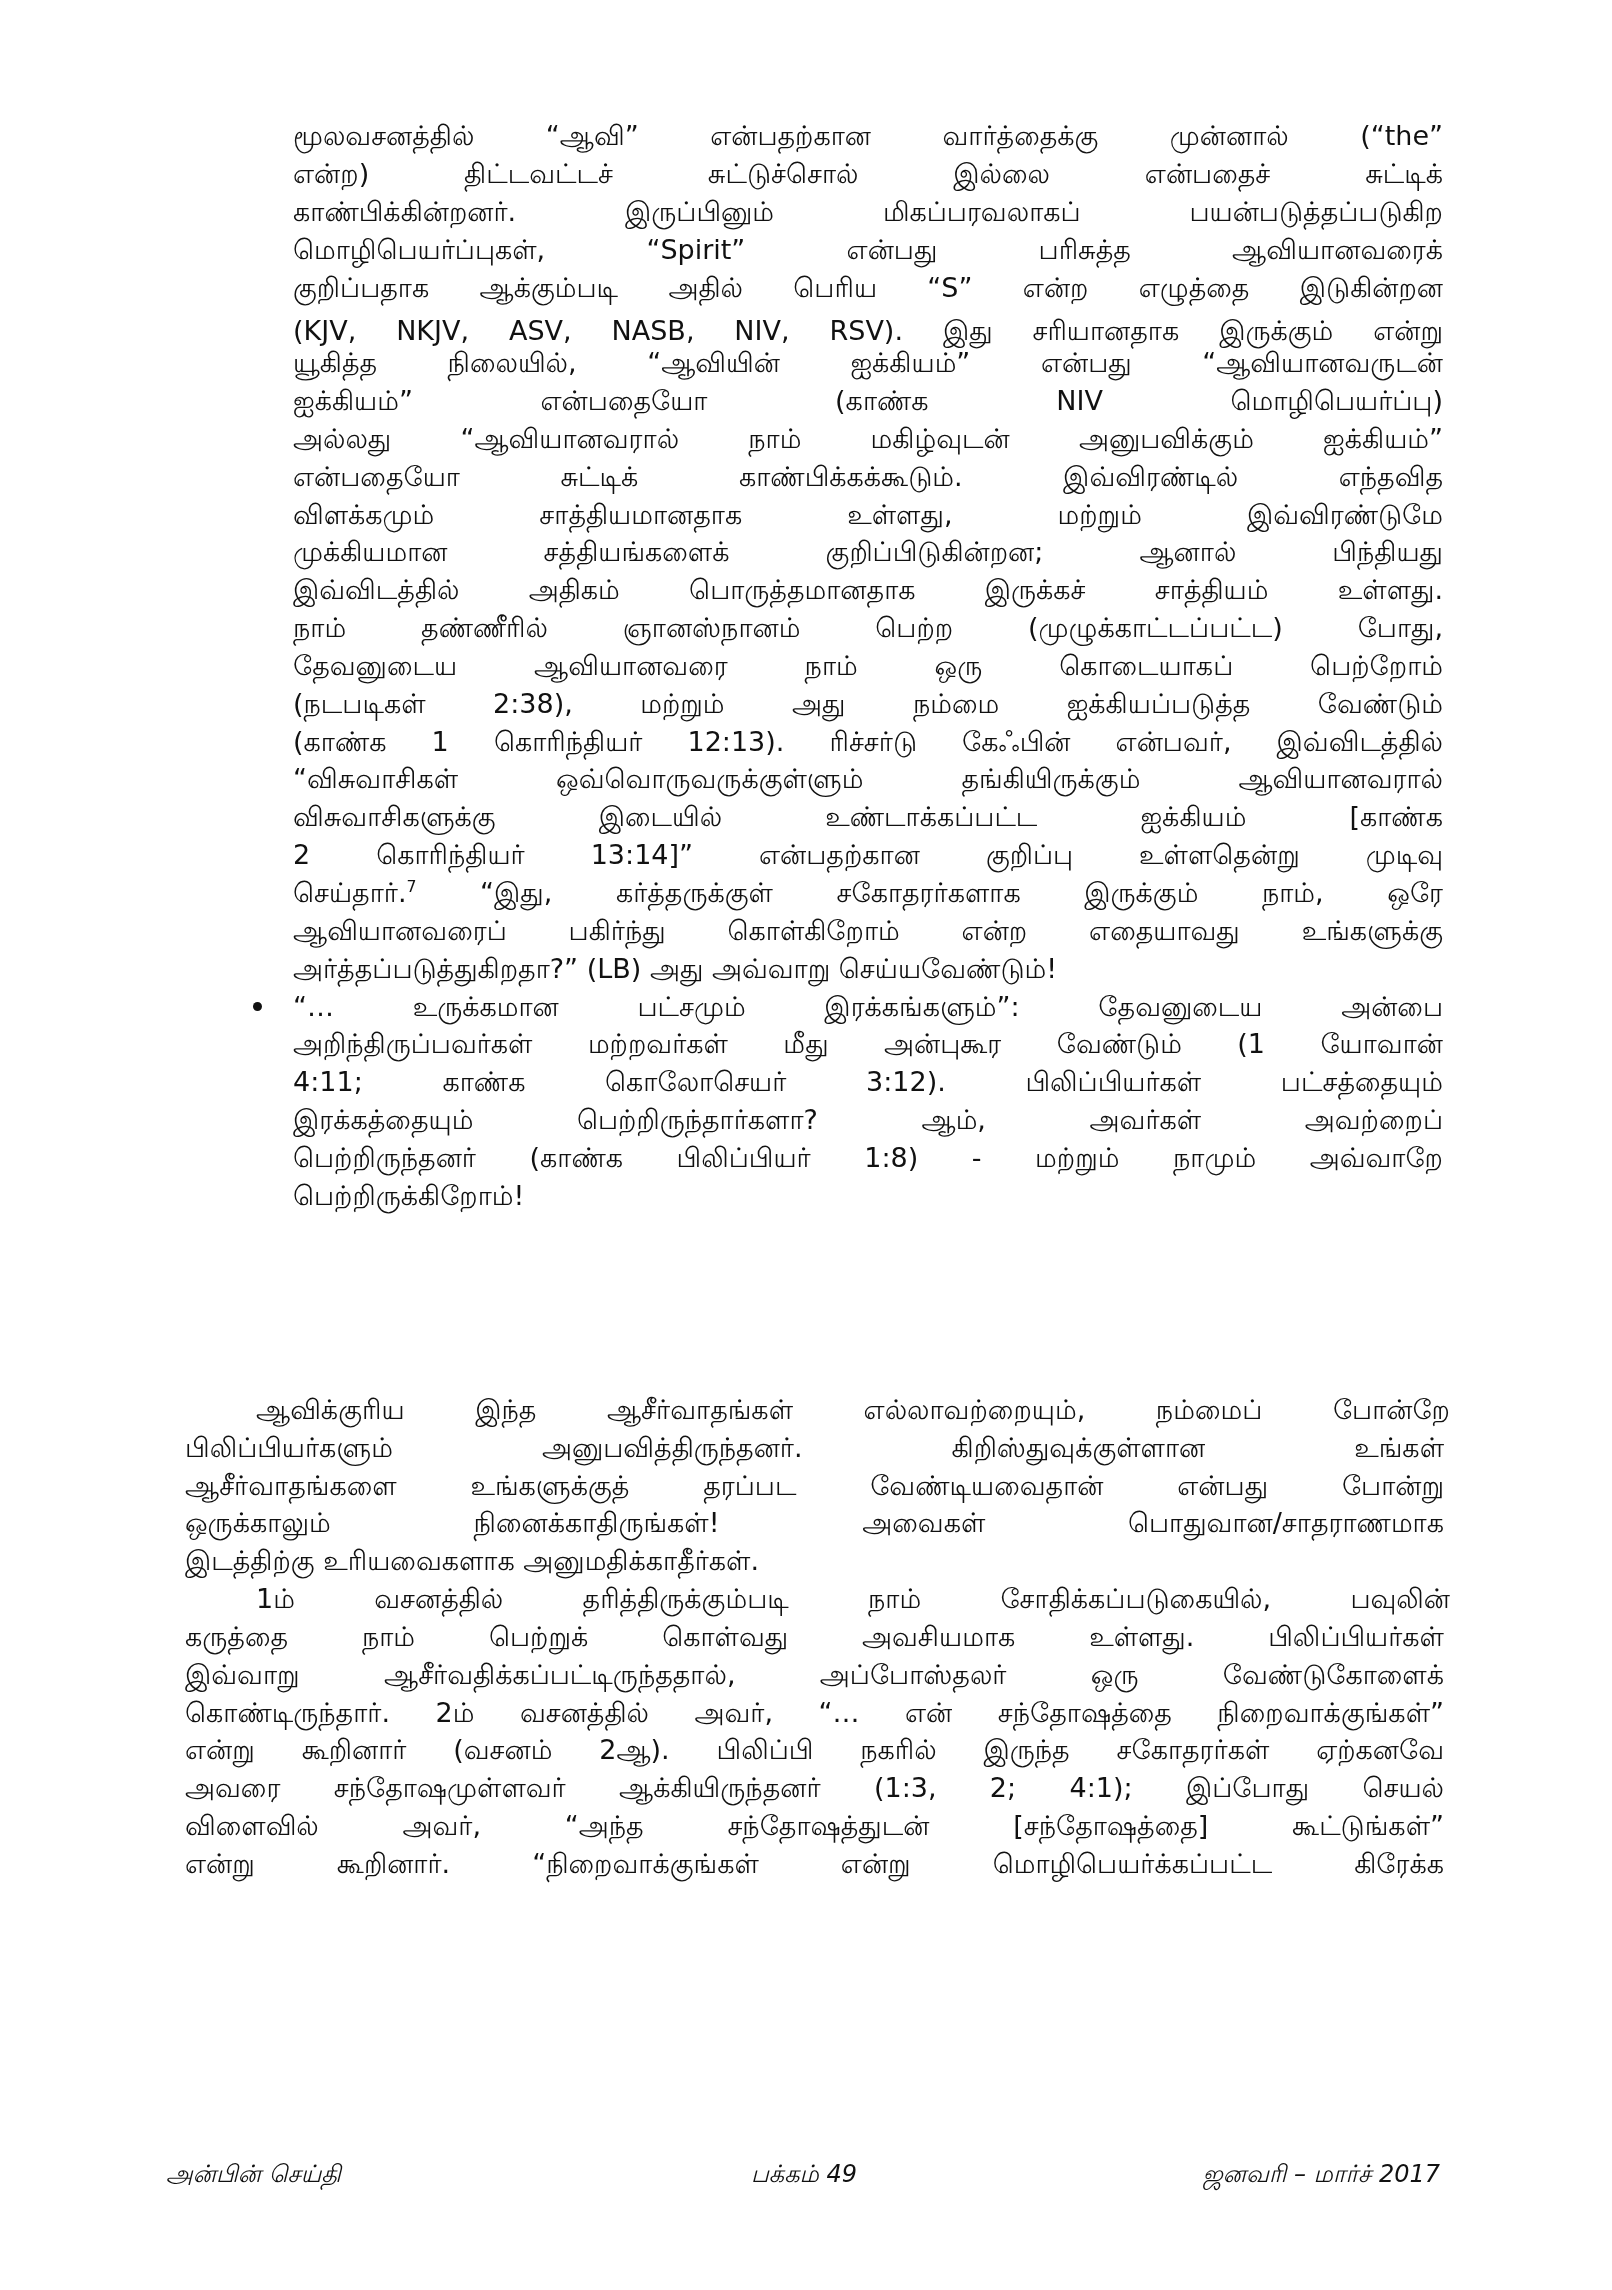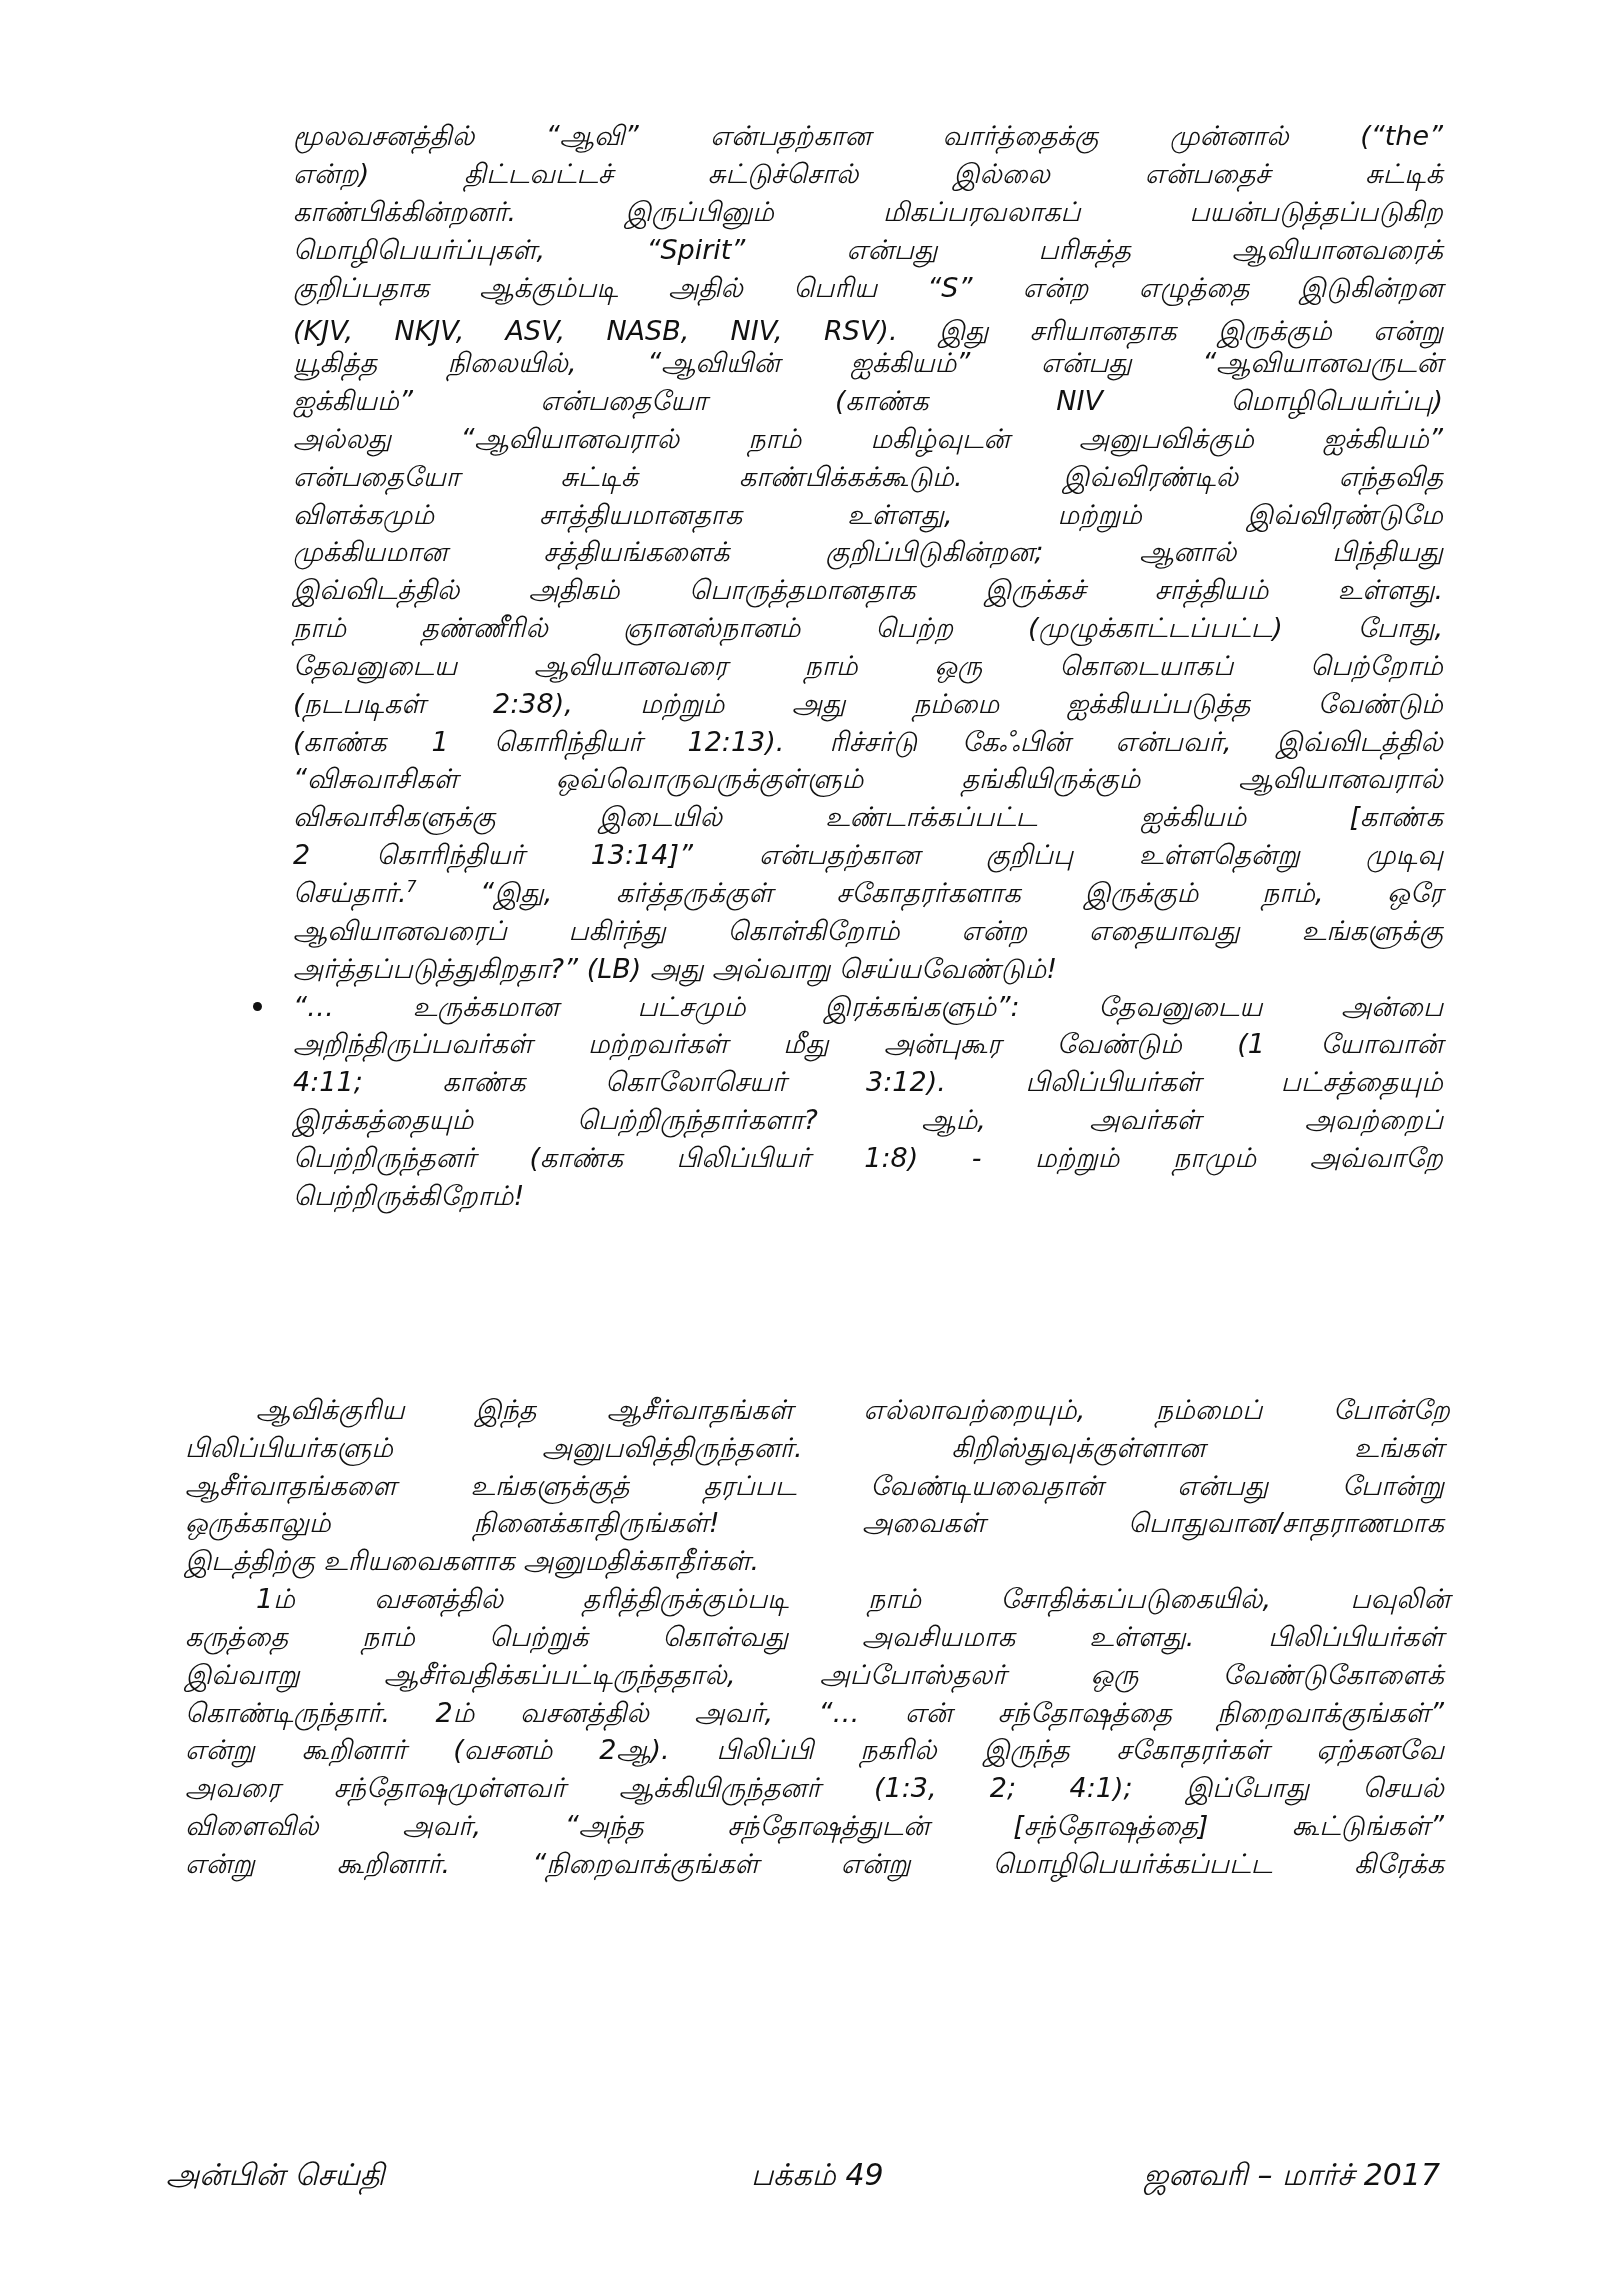--- a/index.html
+++ b/index.html
@@ -21,21 +21,20 @@
       width: 1612px;
       height: 2291px;
       background: #ffffff;
     }
     
     .line {
       position: absolute;
       height: 38px;
       line-height: 38px;
       font-size: 27px;
-      font-style: italic;
       white-space: nowrap;
       text-align: justify;
       text-align-last: justify;
       letter-spacing: 0;
     }
     .line.last {
       text-align-last: left;
     }
     .block1 .line {
       left: 293px;
@@ -60,21 +59,21 @@
     sup.fn {
       font-size: 15.7px;
       line-height: 0;
       vertical-align: super;
     }
     .footer {
       position: absolute;
       top: 2156px;
       height: 37px;
       line-height: 37px;
-      font-size: 30px;
+      font-size: 24px;
       font-style: italic;
       white-space: nowrap;
     }
     .footer.left  { left: 166px; }
     .footer.center{ left: 751px; }
     .footer.right { right: 172px; text-align: center; }
   </style>
 </head>
 <body>
 

